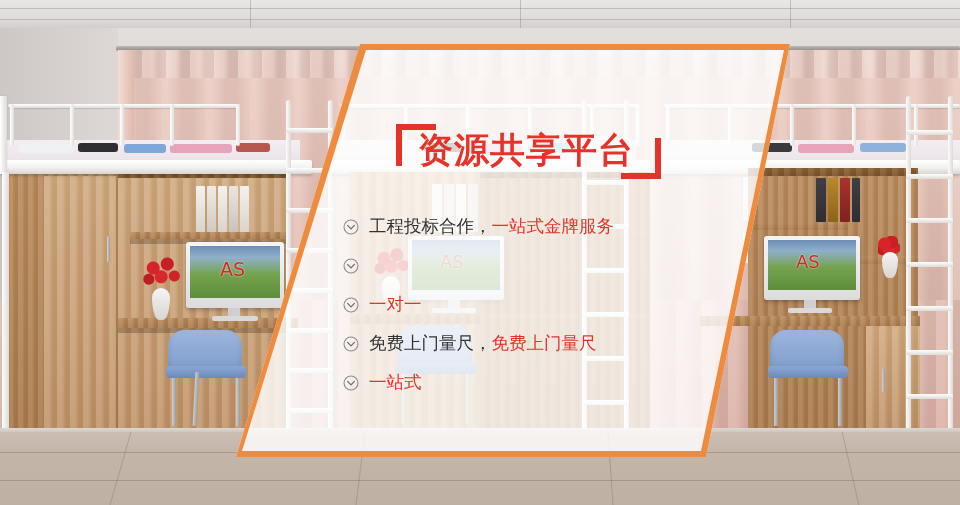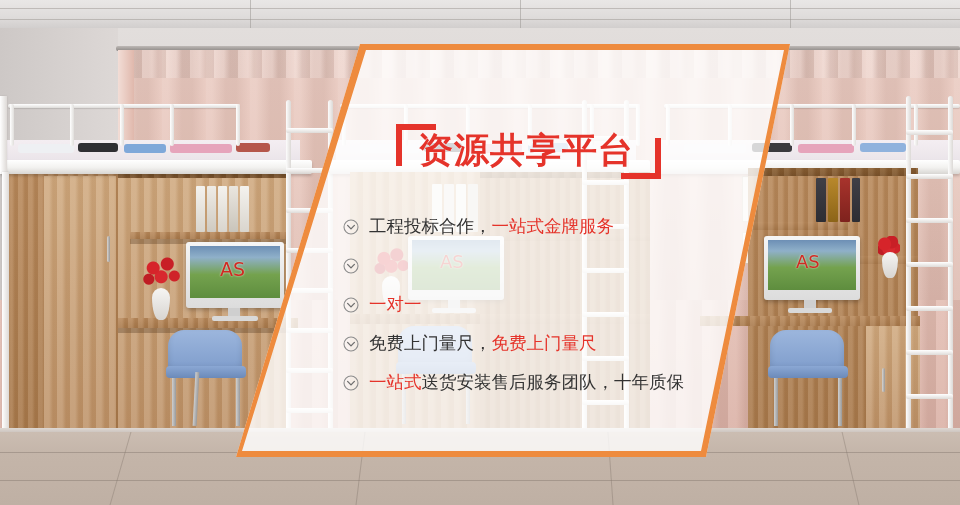--- a/index.html
+++ b/index.html
@@ -544,18 +544,17 @@
           <span class="txt em">免费上门量尺</span>
         </div>
         <div class="li">
           <span class="bullet">
             <svg width="16" height="16" viewBox="0 0 16 16">
               <circle cx="8" cy="8" r="7" fill="none" stroke="#8d8d8d" stroke-width="1.1"></circle>
               <path d="M4.6 6.4 L8 9.9 L11.4 6.4" fill="none" stroke="#6f6f6f" stroke-width="1.3" stroke-linecap="round" stroke-linejoin="round"></path>
             </svg>
           </span>
           <span class="txt em">一站式</span>
-          <span class="txt">送货安装售后服务团队，十年质保</span>
         </div>
       </div>
 
   </div>
 </div>
 
 </body></html>

